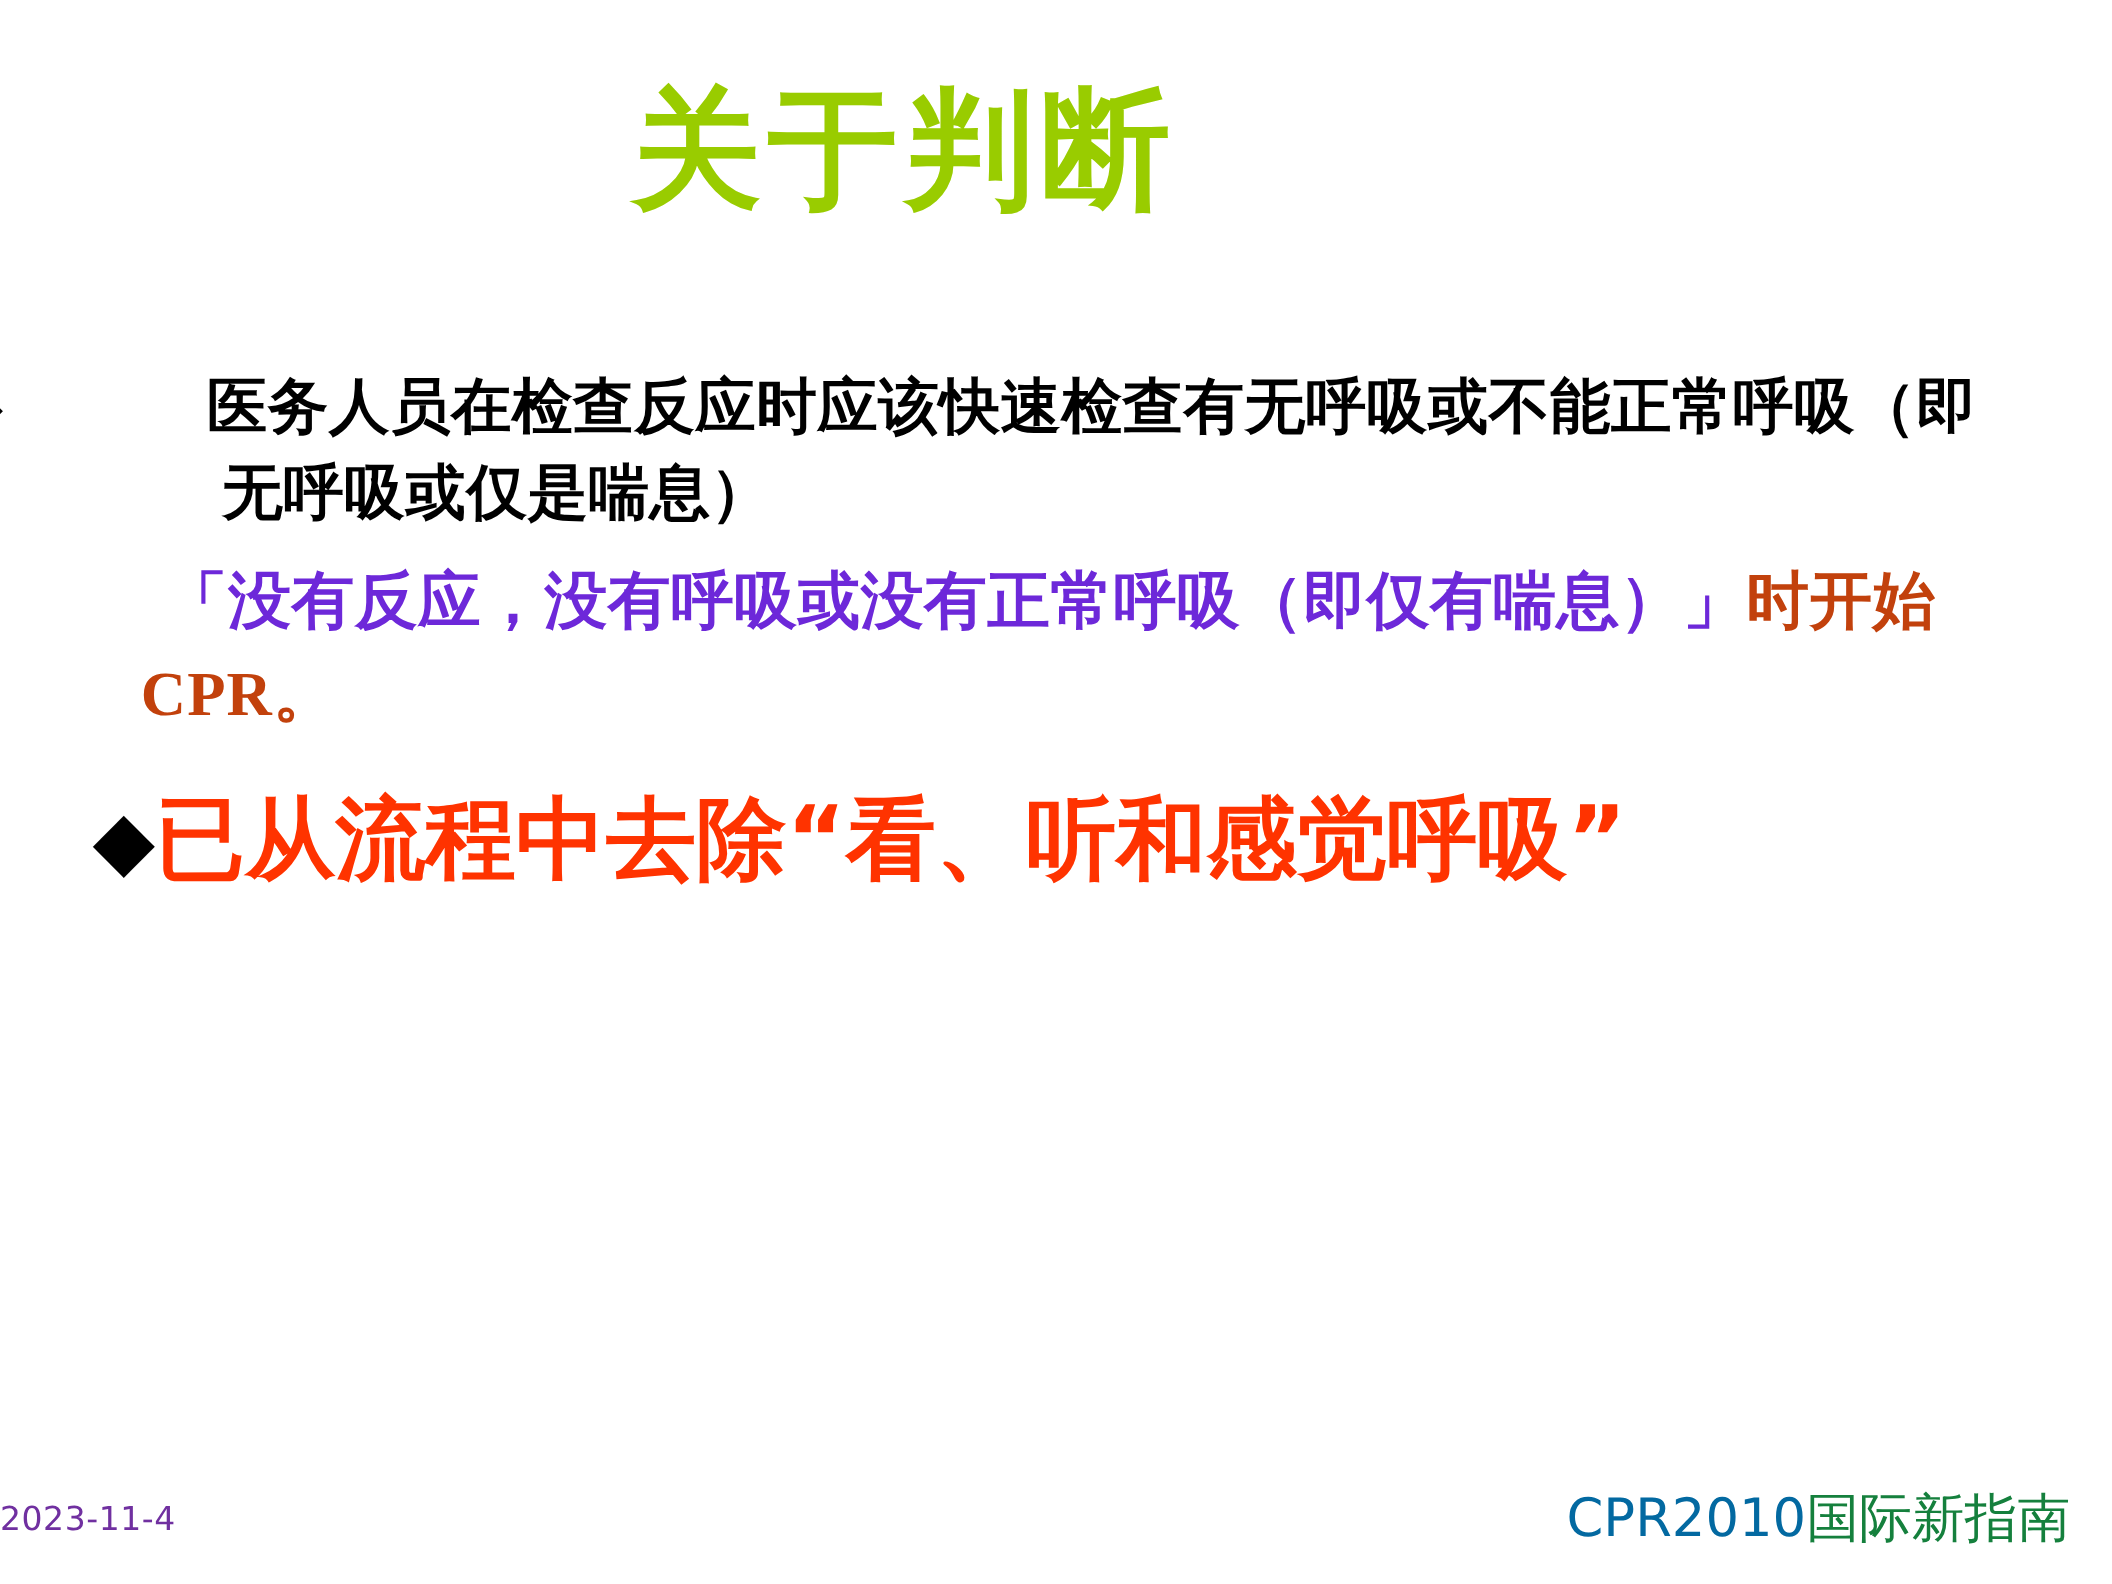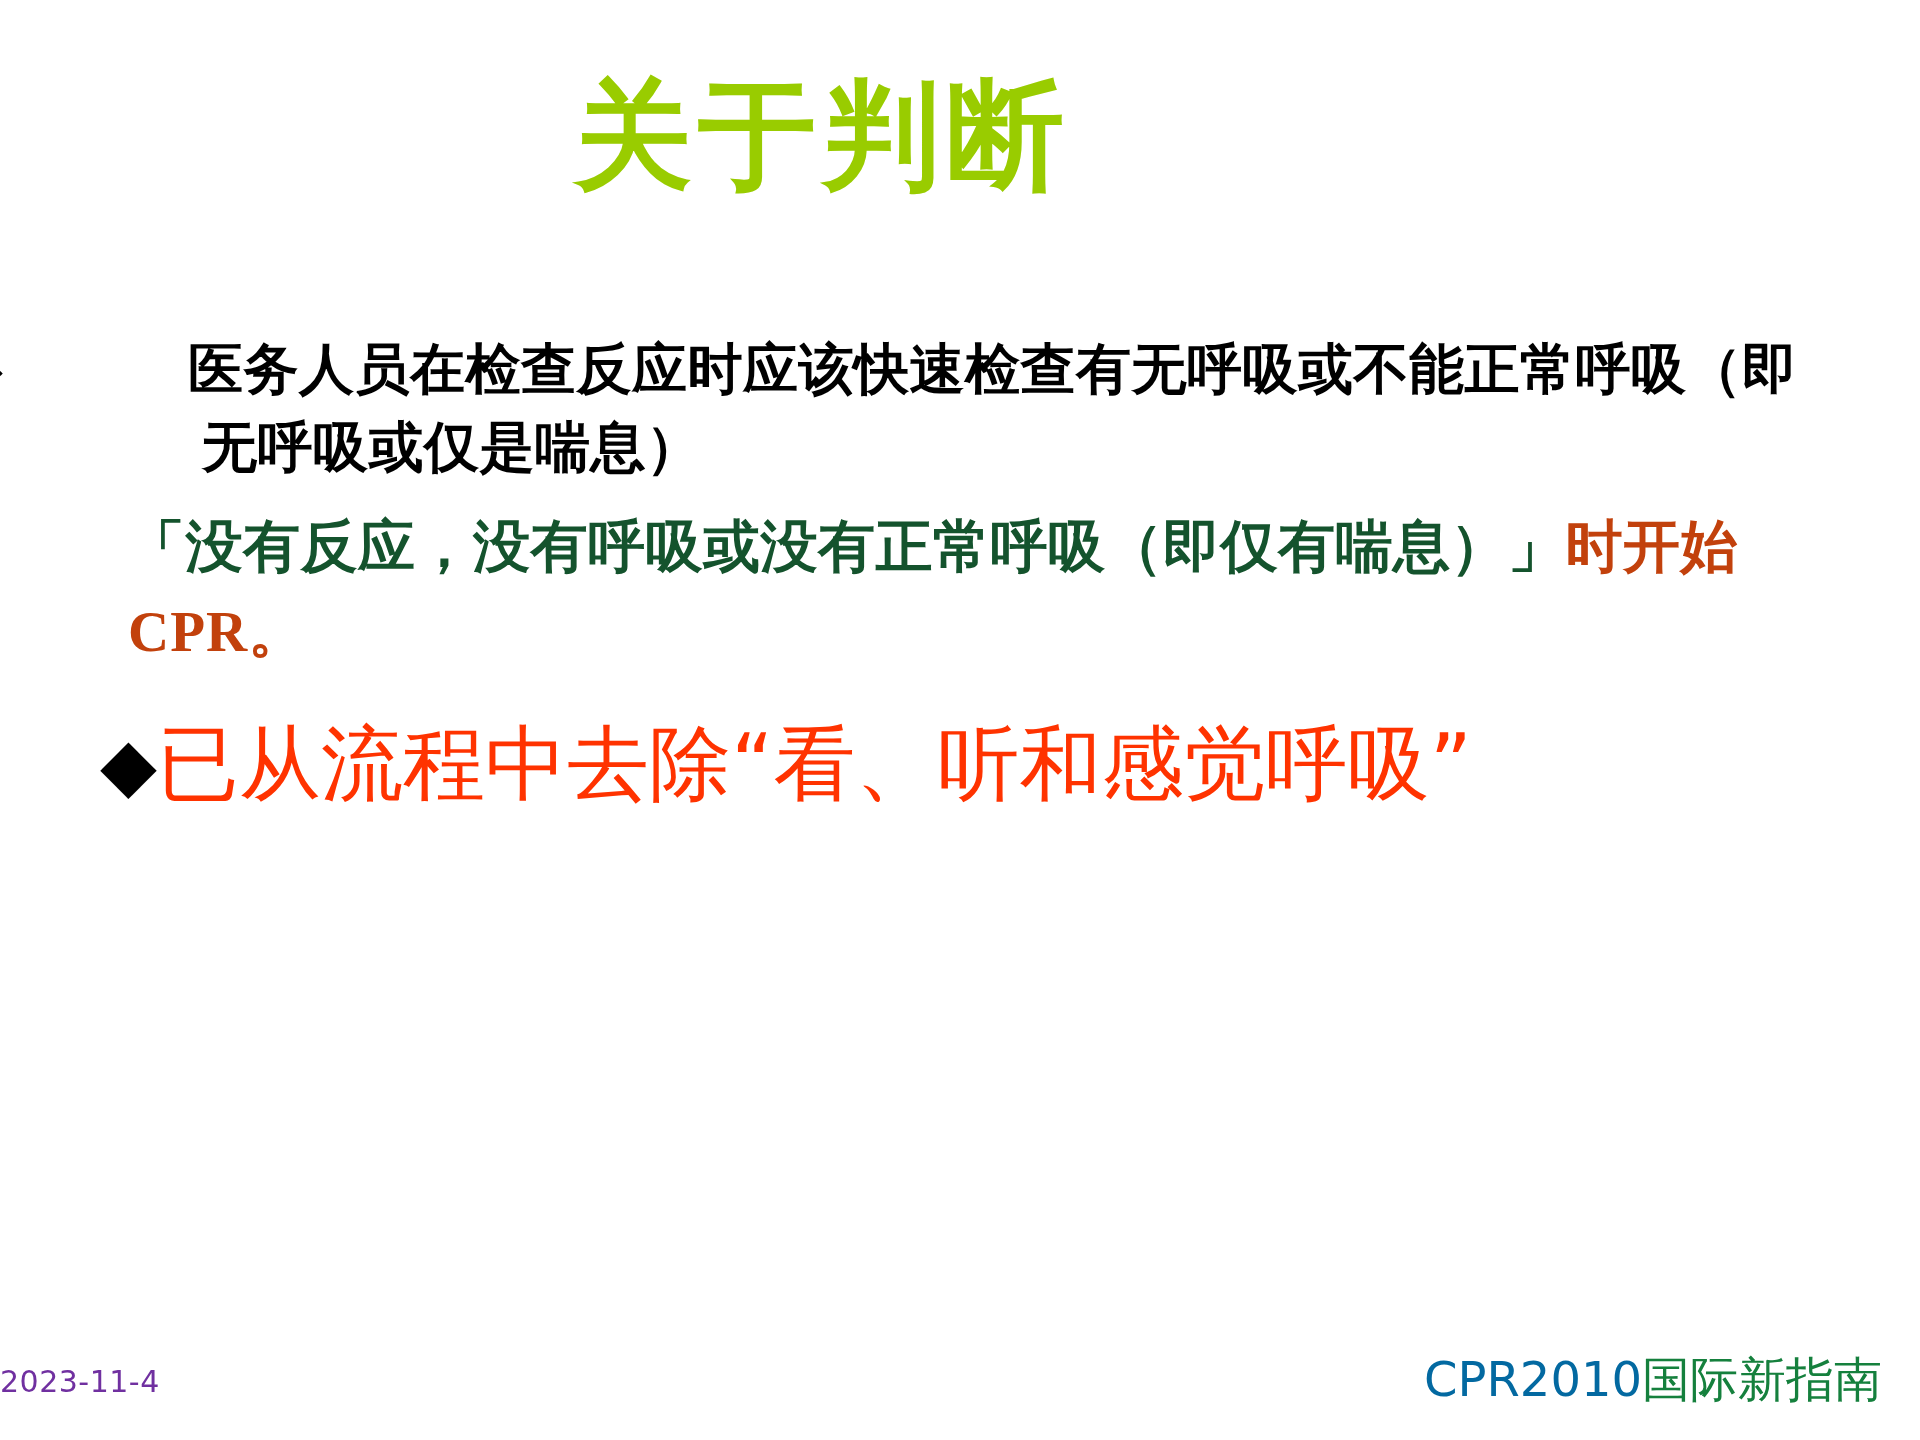--- a/index.html
+++ b/index.html
@@ -74,37 +74,37 @@
   
   .para-magenta {
     font-family: "DejaVu Serif", "Liberation Serif", serif;
     font-weight: bold;
     font-size: 57px;
     line-height: 1.48;
     margin: 18px 0 0 0;
     padding-left: 44px;
     letter-spacing: 0.5px;
   }
-  .txt-magenta { color: #14532d; }
+  .txt-magenta { color: #6d28d9; margin-left: 22px; }
   .txt-black   { color: #c2410c; }
   .cpr-latin {
     font-family: "Liberation Serif", "DejaVu Serif", serif;
     font-weight: bold;
     letter-spacing: 1px;
   }
 
   
   .para-red {
     position: relative;
     font-family: "DejaVu Sans", "Liberation Sans", sans-serif;
-    font-weight: normal;
+    font-weight: bold;
     font-size: 82px;
     line-height: 1.22;
     color: #ff3300;
-    margin: 40px 0 0 16px;
+    margin: 40px 0 0 0;
     padding-left: 0;
     letter-spacing: 0px;
   }
   .para-red .bullet-diamond-red {
     color: #000000;
     font-size: 74px;
     font-family: "DejaVu Sans", "Liberation Sans", sans-serif;
     vertical-align: 2px;
   }
 

